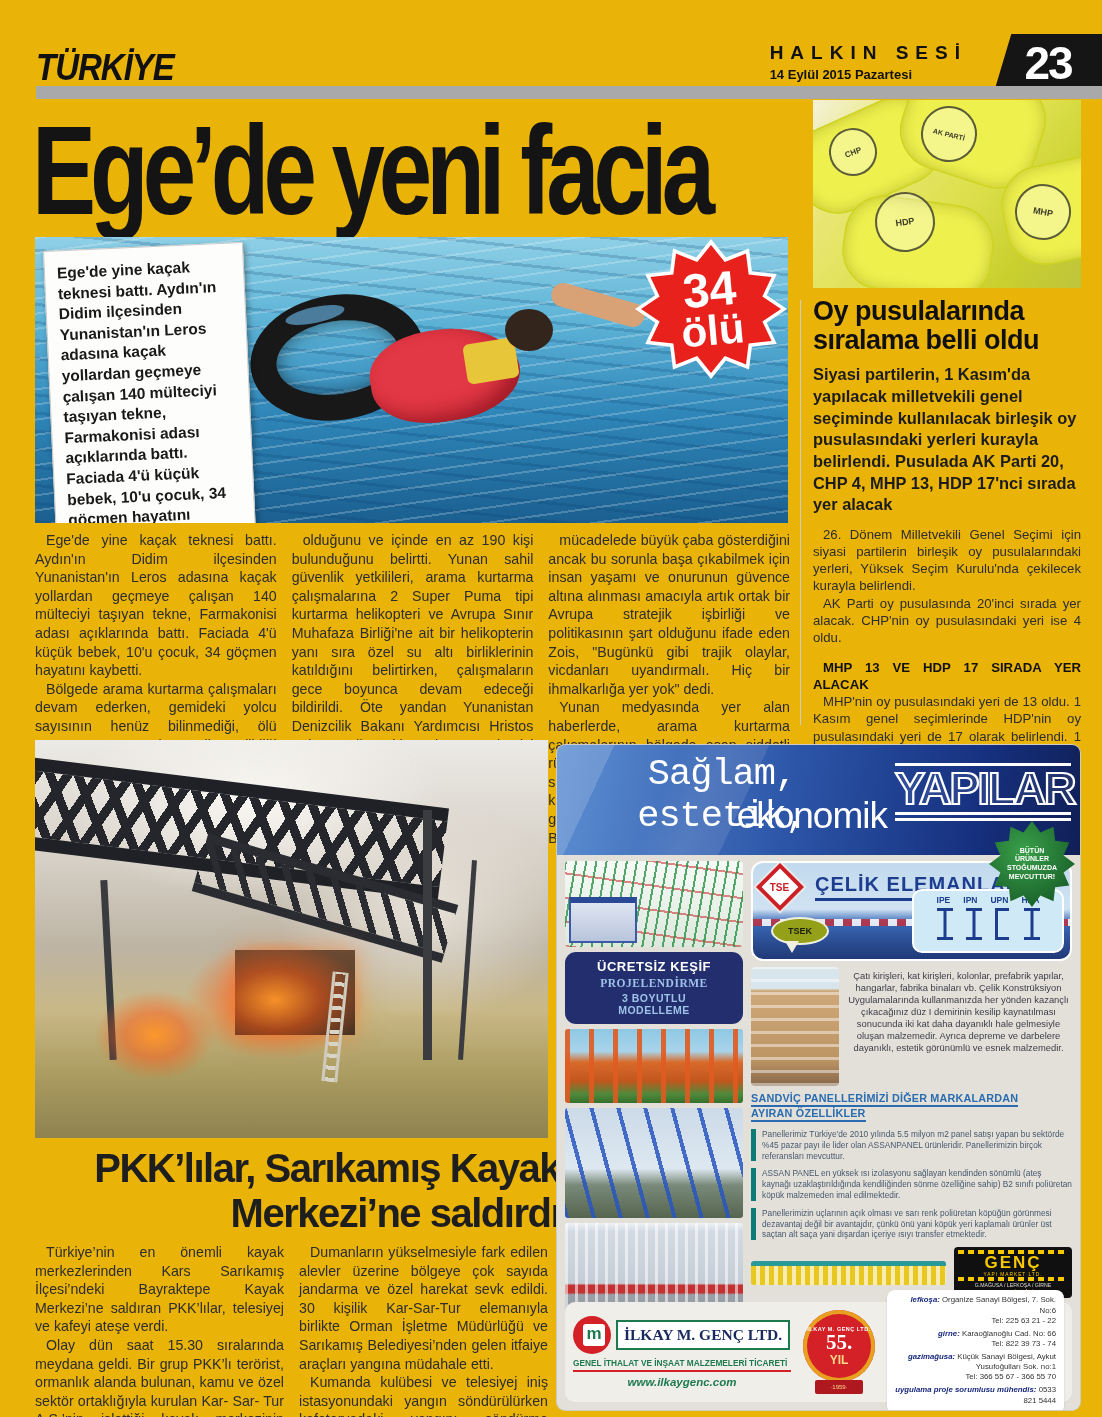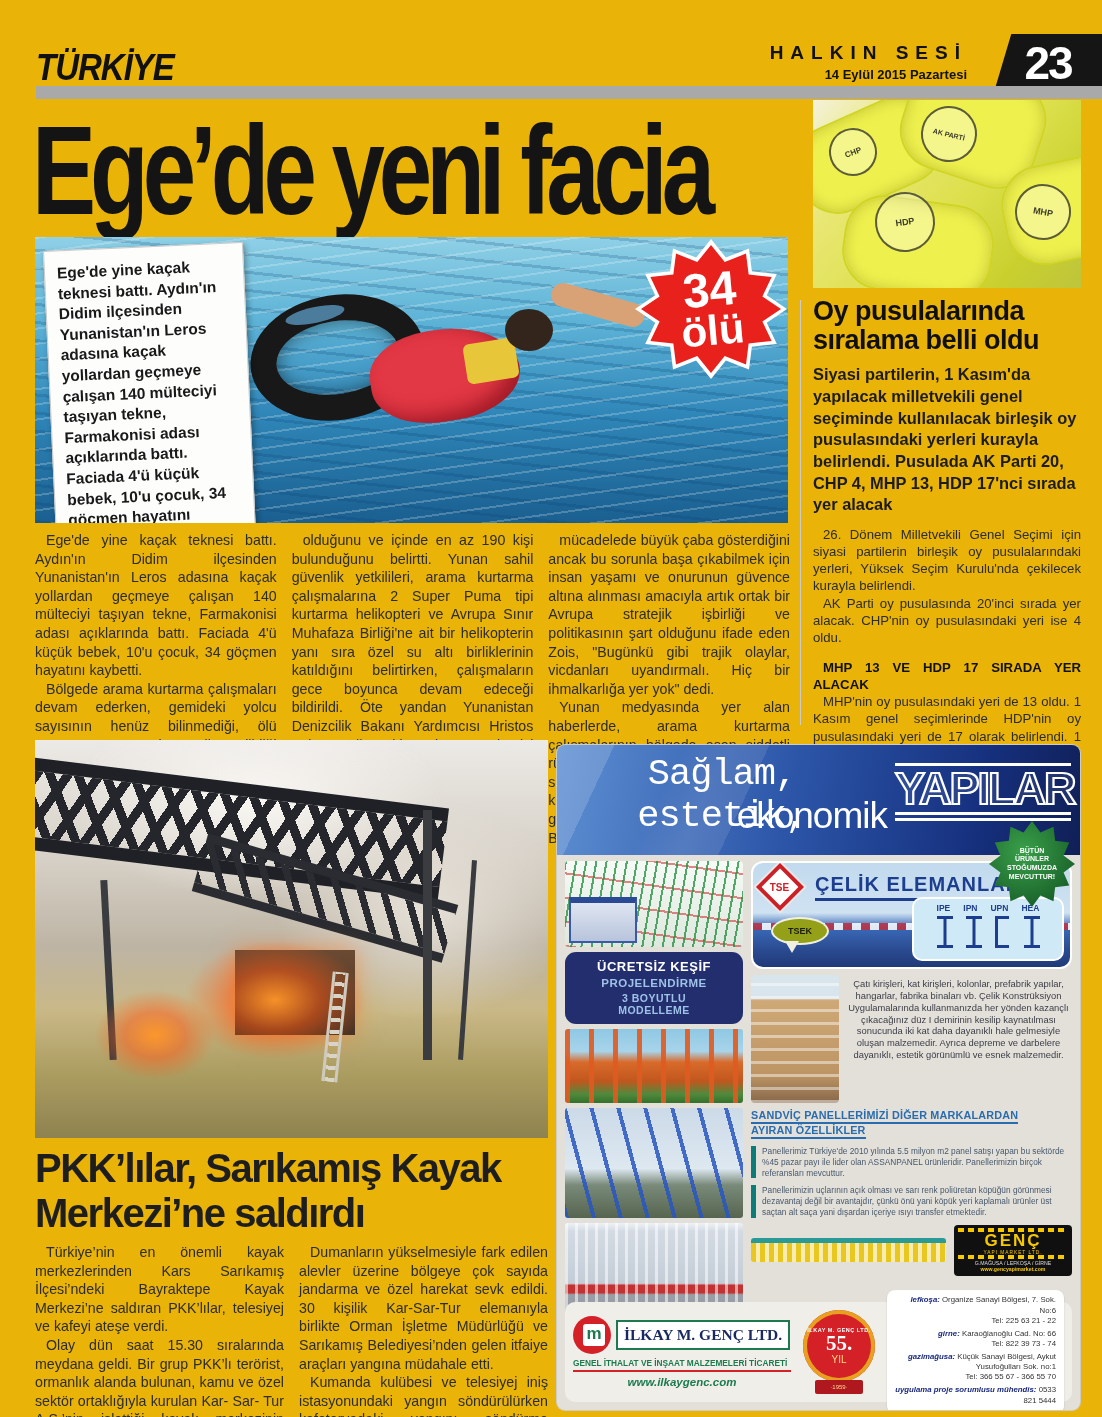--- a/index.html
+++ b/index.html
@@ -2,21 +2,21 @@
 <html lang="tr"><head>
 <meta charset="utf-8">
 <style>
   * { margin:0; padding:0; box-sizing:border-box; }
   html,body { background:#ffffff; }
   body { font-family:"Liberation Sans", sans-serif; color:#222; }
   .page { position:relative; width:1102px; height:1417px; background:#eab308; overflow:hidden; }
 
   
   .section-title { position:absolute; left:36px; top:46px; font-size:33px; font-weight:bold; font-style:italic; color:#111; letter-spacing:-1px; transform:scaleY(1.12); transform-origin:left top; }
-  .mast-right { position:absolute; right:135px; top:42px; text-align:right; }
+  .mast-right { position:absolute; right:135px; top:42px; text-align:left; }
   .paper-name { font-size:19px; font-weight:bold; letter-spacing:7px; color:#111; }
   .paper-date { font-size:13px; font-weight:bold; color:#111; margin-top:3px; }
   .page-num-box { position:absolute; right:0; top:34px; width:108px; height:58px; background:#151515; clip-path:polygon(16% 0, 100% 0, 100% 100%, 0 100%); display:flex; align-items:center; justify-content:center; }
   .page-num-box span { color:#fff; font-size:46px; font-weight:bold; letter-spacing:-2px; }
   .gray-bar { position:absolute; left:36px; right:0; top:86px; height:13px; background:#a9a9a9; }
 
   
   .lead-headline { position:absolute; left:32px; top:98px; font-size:96px; font-weight:bold; color:#141414; letter-spacing:-6px; white-space:nowrap; transform:scaleY(1.32); transform-origin:left top; }
 
   .sea-photo { position:absolute; left:35px; top:237px; width:753px; height:286px; overflow:hidden;
@@ -66,21 +66,21 @@
     border-top:13px solid #1f2126; border-bottom:13px solid #1f2126;
     background:repeating-linear-gradient(62deg,#24262b 0 9px, rgba(0,0,0,0) 9px 26px), repeating-linear-gradient(-62deg,#24262b 0 9px, rgba(0,0,0,0) 9px 26px); }
   .truss2 { position:absolute; left:160px; top:128px; width:260px; height:60px; transform:rotate(16deg);
     border-top:9px solid #2a2c31; border-bottom:9px solid #2a2c31;
     background:repeating-linear-gradient(58deg,#2a2c31 0 7px, rgba(0,0,0,0) 7px 22px); }
   .pole { position:absolute; background:#3a3c40; }
   .hut { position:absolute; left:200px; top:210px; width:120px; height:85px; background:linear-gradient(180deg,#6b4a33,#4a3222); box-shadow:0 0 22px rgba(255,120,30,.55); }
   .glow { position:absolute; border-radius:50%; background:radial-gradient(closest-side, rgba(255,150,40,.95), rgba(255,90,20,.5), rgba(255,90,20,0)); }
   .ladder { position:absolute; left:292px; top:232px; width:16px; height:110px; background:repeating-linear-gradient(0deg,#d8d4c8 0 4px, rgba(0,0,0,0) 4px 12px); border-left:3px solid #cfcabb; border-right:3px solid #cfcabb; transform:rotate(6deg); }
 
-  .pkk-headline { position:absolute; left:35px; top:1146px; width:525px; font-size:40px; font-weight:bold; letter-spacing:-1.5px; line-height:1.13; color:#1e1e1e; }
+  .pkk-headline { position:absolute; left:35px; top:1146px; width:525px; font-size:40px; font-weight:bold; letter-spacing:-1.5px; line-height:1.13; color:#1e1e1e;text-align:right; }
   .pkk-cols { position:absolute; left:35px; top:1243px; width:513px; display:flex; gap:15px; }
   .pkk-cols .col { flex:1; font-size:14.2px; line-height:1.31; color:#2d2d2d; text-align:justify; }
 
   
   .ad { position:absolute; left:557px; top:745px; width:523px; height:665px; background:#e3e0da; border-radius:8px; overflow:hidden; box-shadow:0 0 0 1px #cfccc6; }
   .ad-header { position:absolute; left:0; top:0; right:0; height:110px;
     background:
       linear-gradient(115deg, rgba(255,255,255,.16) 0 10%, rgba(255,255,255,0) 10% 22%, rgba(255,255,255,.10) 30% 37%, rgba(255,255,255,0) 37%),
       linear-gradient(100deg,#5d8fd2 0%, #2c55a8 45%, #16307e 80%, #101f56 100%); }
   .ad-h1 { position:absolute; left:0; top:8px; width:330px; text-align:center; color:#fff; font-size:37px; letter-spacing:-1px;font-family:Liberation Mono, monospace; }
@@ -96,21 +96,21 @@
 
   .ad-body { position:absolute; left:8px; right:8px; top:116px; bottom:112px; display:flex; gap:8px; }
   .ad-left { width:178px; }
   .wireframe { height:86px; background:
       repeating-linear-gradient(100deg, rgba(30,140,60,.75) 0 2px, rgba(0,0,0,0) 2px 10px),
       repeating-linear-gradient(8deg, rgba(200,40,40,.55) 0 2px, rgba(0,0,0,0) 2px 24px),
       linear-gradient(#f6faf6,#dde8dd); border-radius:4px; position:relative; }
   .wireframe::after { content:""; position:absolute; left:4px; bottom:4px; width:64px; height:38px; background:linear-gradient(#dfe6f2,#b8c4dc); border:2px solid #3a5aa8; border-top:6px solid #2a4a98; }
   .kesif-box { margin-top:5px; background:#232e6e; border-radius:11px; text-align:center; padding:7px 20px 8px; }
   .kesif-1 { color:#ffffff; font-weight:bold; font-size:13px; letter-spacing:.5px; }
-  .kesif-2 { color:#9fc3e8; font-weight:bold; font-size:11.5px; letter-spacing:.5px; margin-top:3px; }
+  .kesif-2 { color:#9fc3e8; font-weight:bold; font-size:11.5px; letter-spacing:.5px; margin-top:3px;font-family:Liberation Serif, serif; }
   .kesif-3 { color:#9fc3e8; font-weight:bold; font-size:10.5px; letter-spacing:.5px; margin-top:3px; }
   .ad-ph { margin-top:5px; border-radius:3px; }
   .ph-orange { height:74px; background:
       repeating-linear-gradient(90deg, rgba(224,90,32,.9) 0 5px, rgba(0,0,0,0) 5px 24px),
       linear-gradient(180deg,#8fc8e4 0%, #a8d4ea 30%, #d86a2a 45%, #c2571e 70%, #4f8a3c 88%, #35702c 100%); }
   .ph-blue { height:110px; background:
       repeating-linear-gradient(75deg, rgba(40,85,192,.85) 0 4px, rgba(0,0,0,0) 4px 26px),
       linear-gradient(180deg,#ccdae8 0%, #dde8f0 55%, #7a8a7a 70%, #55654f 100%); }
   .ph-roof { height:104px; background:
       repeating-linear-gradient(90deg, rgba(255,255,255,.55) 0 3px, rgba(0,0,0,0) 3px 10px),
@@ -164,21 +164,21 @@
   .ilkay-top { display:flex; align-items:center; gap:5px; }
   .gm-circle { width:38px; height:38px; border-radius:50%; background:#d42027; position:relative; flex:0 0 38px; }
   .gm-circle::after { content:"m"; position:absolute; left:10px; top:8px; width:22px; height:22px; background:#fff; color:#1d7a4f; font-weight:bold; font-size:17px; line-height:20px; text-align:center; border-radius:3px; }
   .ilkay-frame { border:2px solid #1d7a4f; background:#fff; padding:4px 6px; font-family:"Liberation Serif", serif; font-weight:bold; font-size:15.5px; color:#1a2a5e; white-space:nowrap; }
   .ilkay-tagline { margin-top:4px; color:#1d7a4f; font-weight:bold; font-size:8.3px; border-bottom:2px solid #d42027; padding-bottom:2px; }
   .ilkay-web { margin-top:4px; color:#1d7a4f; font-weight:bold; font-style:italic; font-size:11.5px; text-align:center; }
   .badge55 { width:80px; height:84px; position:relative; flex:0 0 80px; }
   .badge55-outer { position:absolute; left:4px; top:0; width:72px; height:72px; border-radius:50%; background:#d42027; box-shadow:inset 0 0 0 4px #e8a020; display:flex; flex-direction:column; align-items:center; justify-content:center; }
   .badge55-ring { font-size:5.5px; color:#fff; font-weight:bold; letter-spacing:.5px; }
   .badge55-55 { font-size:21px; font-weight:bold; color:#fff; font-family:"Liberation Serif", serif; line-height:1; }
-  .badge55-yil { font-size:10px; font-weight:normal; color:#ffd98a;text-align:right; }
+  .badge55-yil { font-size:12px; font-weight:bold; color:#ffd98a;text-align:right; }
   .badge55-ribbon { position:absolute; left:16px; bottom:0; width:48px; height:14px; background:#b01820; color:#ffd98a; font-size:6px; text-align:center; line-height:14px; border-radius:2px; }
   .contact-card { flex:1; background:#fff; border-radius:8px; padding:5px 8px; text-align:right; font-size:7.8px; line-height:1.3; color:#333; box-shadow:0 1px 2px rgba(0,0,0,.15); }
   .c-label { color:#1a2a7e; font-weight:bold; font-style:italic; }
   .c-tel { display:block; color:#333; }
   .contact-line { margin-bottom:3px; }
 </style>
 </head>
 <body>
 
 <div class="page">
@@ -354,20 +354,24 @@
           <div class="sv-title">
             <span class="t-line">SANDVİÇ PANELLERİMİZİ DİĞER MARKALARDAN</span><br>
             <span class="t-line">AYIRAN ÖZELLİKLER</span>
           </div>
           <div class="sv-bullet">
             <div class="sv-bar"></div>
             <p>Panellerimiz Türkiye'de 2010 yılında 5.5 milyon m2 panel satışı yapan bu sektörde %45 pazar payı ile lider olan ASSANPANEL ürünleridir. Panellerimizin birçok referansları mevcuttur.</p>
           </div>
           <div class="sv-bullet">
             <div class="sv-bar"></div>
+            <p>ASSAN PANEL en yüksek ısı izolasyonu sağlayan kendinden sönümlü (ateş kaynağı uzaklaştırıldığında kendiliğinden sönme özelliğine sahip) B2 sınıfı poliüretan köpük malzemeden imal edilmektedir.</p>
+          </div>
+          <div class="sv-bullet">
+            <div class="sv-bar"></div>
             <p>Panellerimizin uçlarının açık olması ve sarı renk poliüretan köpüğün görünmesi dezavantaj değil bir avantajdır, çünkü önü yani köpük yeri kaplamalı ürünler üst saçtan alt saça yani dışardan içeriye ısıyı transfer etmektedir.</p>
           </div>
         </div>
 
         <div class="strip-row">
           <div class="panel-img"></div>
           <div class="genc-logo">
             <div class="genc-stripes"></div>
             <div class="genc-name">GENÇ</div>
             <div class="genc-sub">YAPI MARKET LTD.</div>

